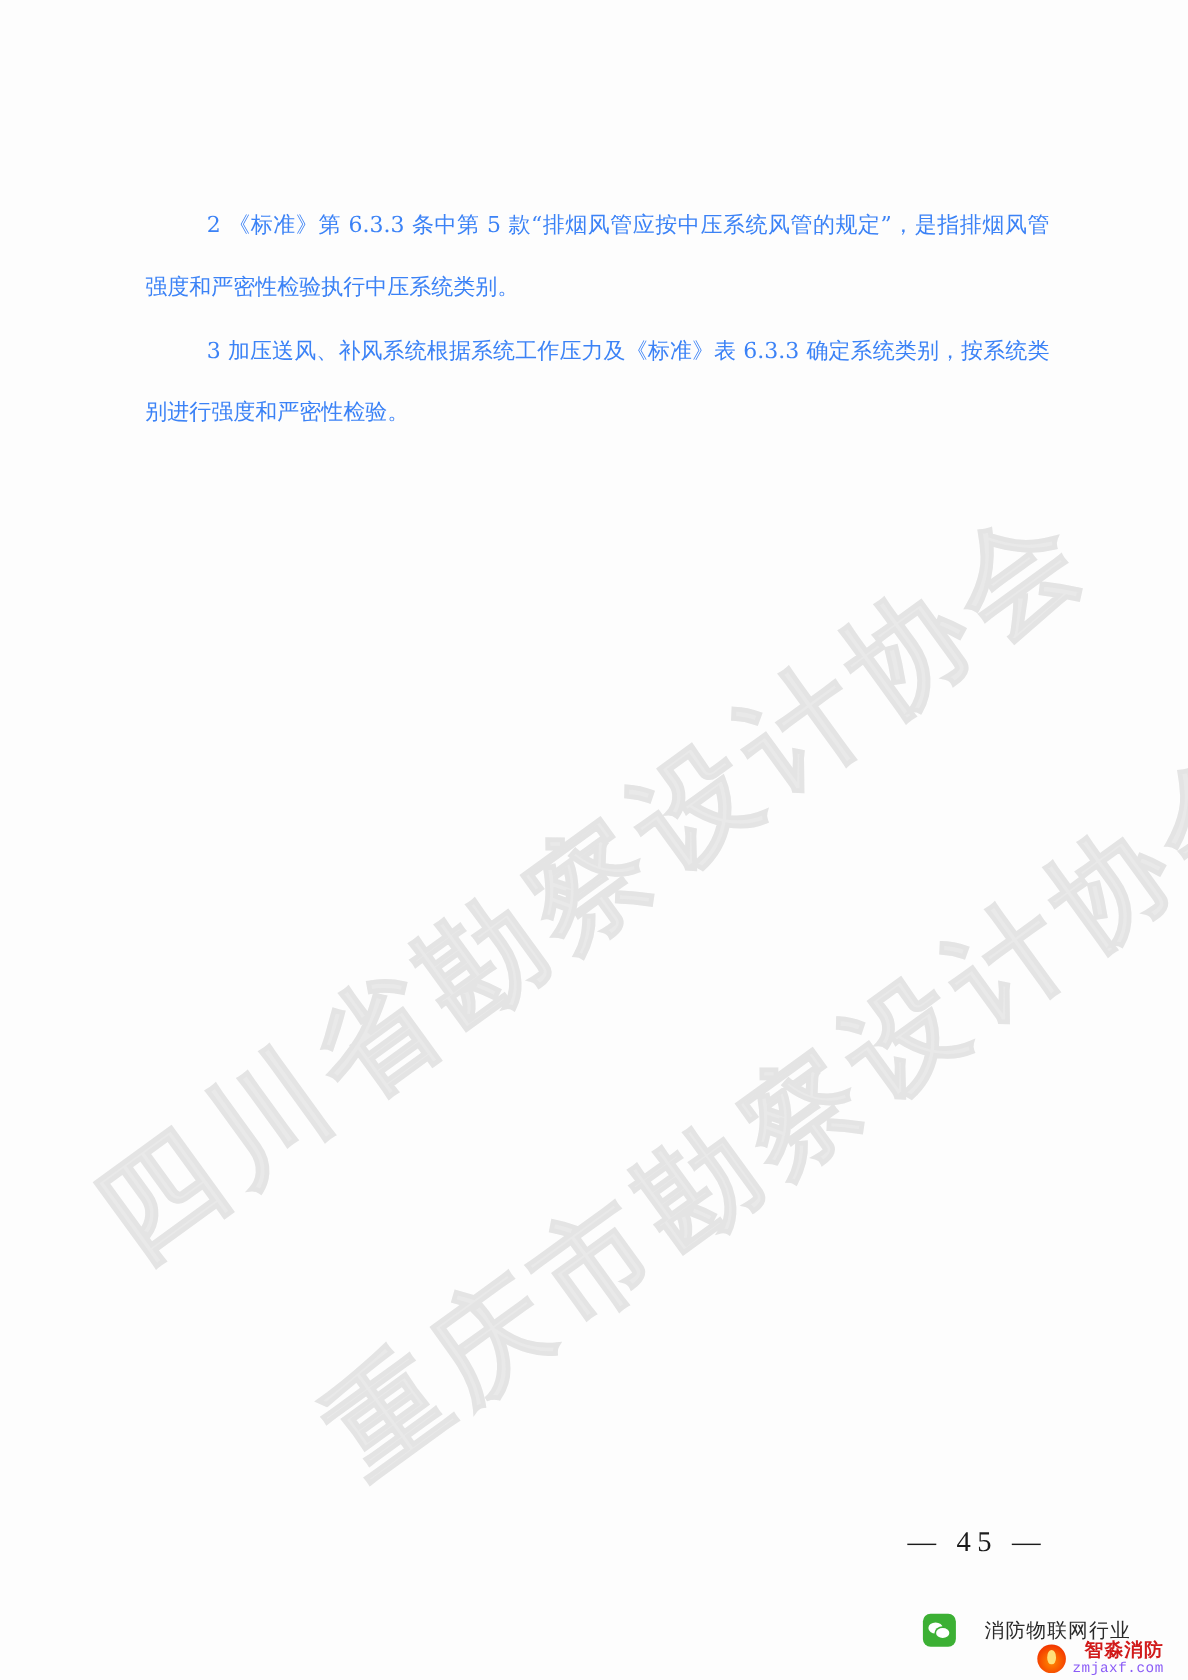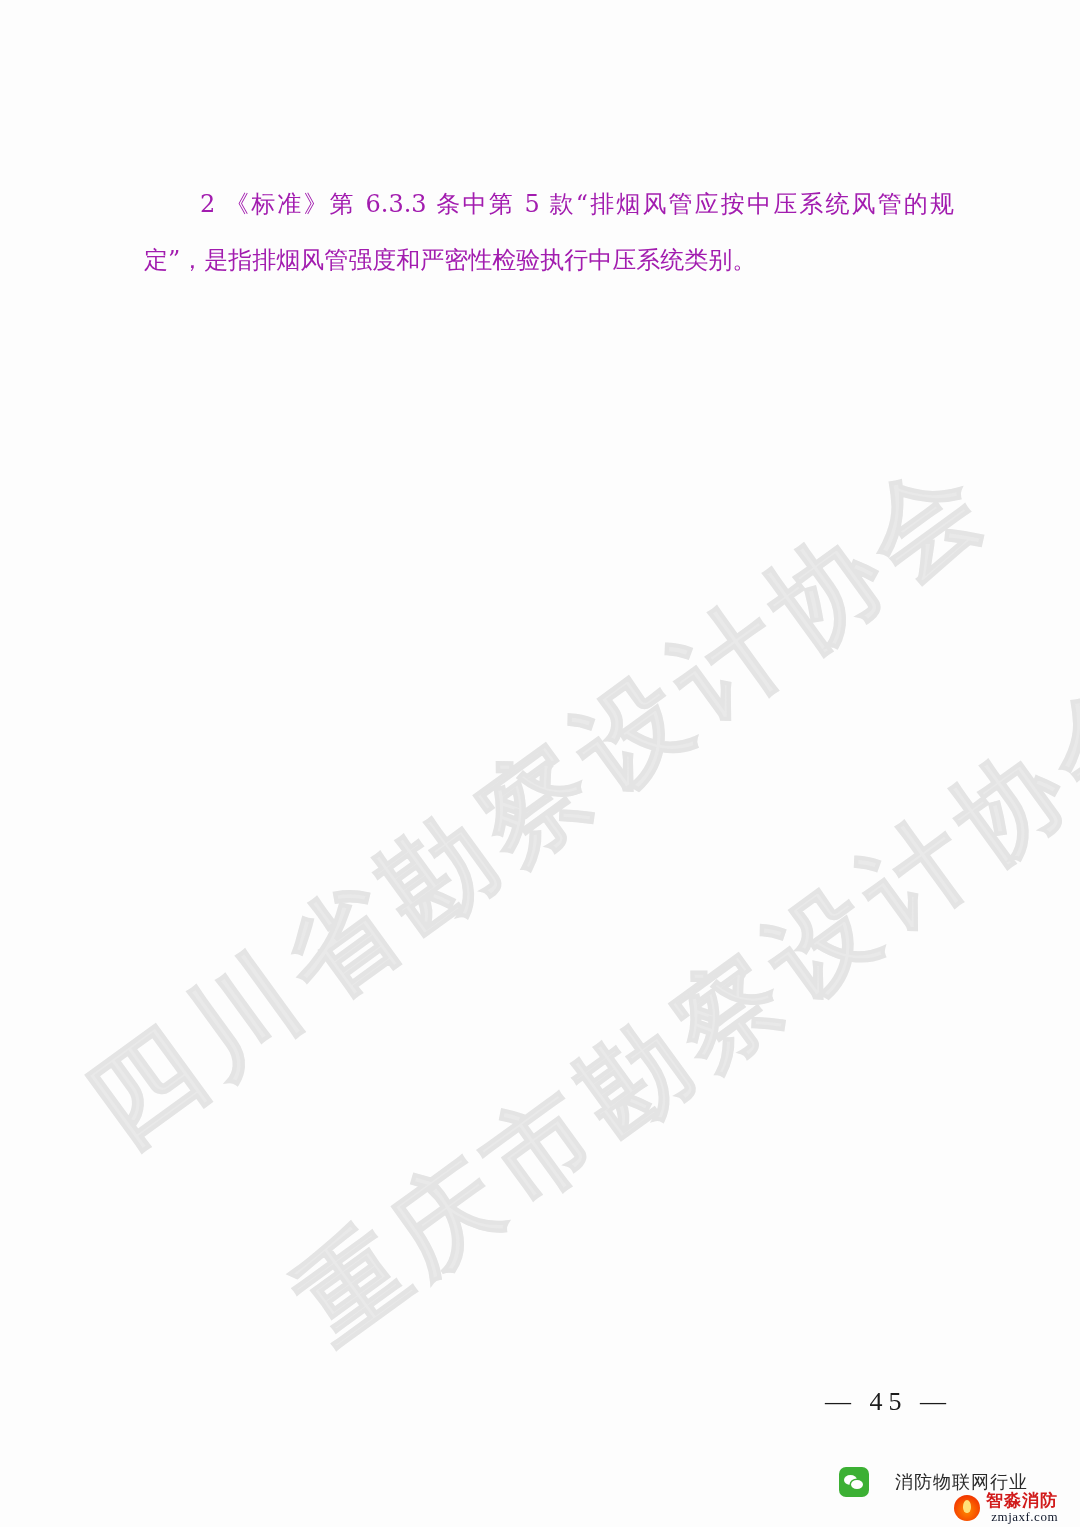--- a/index.html
+++ b/index.html
@@ -53,26 +53,26 @@
   }
 
   
   .content {
     position: absolute;
     left: 128px;
     top: 176px;
     width: 826px;
   }
   .para {
-    font-size: 24px;
+    font-size: 20px;
     line-height: 56px;
-    color: #a21caf;
+    color: #3b82f6;
     text-align: justify;
     text-justify: inter-ideograph;
-    margin: 0 0 2px 16px;
+    margin: 0 0 2px 4px;
     text-indent: 56px;
     font-family: "DejaVu Serif", "Liberation Serif", serif;
   }
 
   
   .page-number {
     position: absolute;
     right: 128px;
     bottom: 110px;
     font-size: 26px;
@@ -162,37 +162,38 @@
   }
   .zmj-cn {
     font-size: 17px;
     color: #d11a1a;
     font-family: "DejaVu Sans", sans-serif;
     font-weight: 700;
     letter-spacing: 1px;
   }
   .zmj-url {
     font-size: 13px;
-    color: #0f172a;
-    font-family: Liberation Serif, serif;
+    color: #8b5cf6;
+    font-family: Liberation Mono, monospace;
     letter-spacing: 0.5px;
   }
 </style>
 </head>
 <body>
 
 <div class="page">
 
   <div class="watermark-layer">
     <div class="wm wm-1">四川省勘察设计协会</div>
     <div class="wm wm-2">重庆市勘察设计协会</div>
   </div>
 
   <div class="content">
     <p class="para">2  《标准》第 6.3.3 条中第 5 款“排烟风管应按中压系统风管的规定”，是指排烟风管强度和严密性检验执行中压系统类别。</p>
+    <p class="para">3  加压送风、补风系统根据系统工作压力及《标准》表 6.3.3  确定系统类别，按系统类别进行强度和严密性检验。</p>
   </div>
 
   <div class="page-number">— 45 —</div>
 
   <div class="wechat-badge">
     <span class="wechat-icon"></span>
     <span class="wechat-text">消防物联网行业</span>
   </div>
 
   <div class="zmj-badge">

